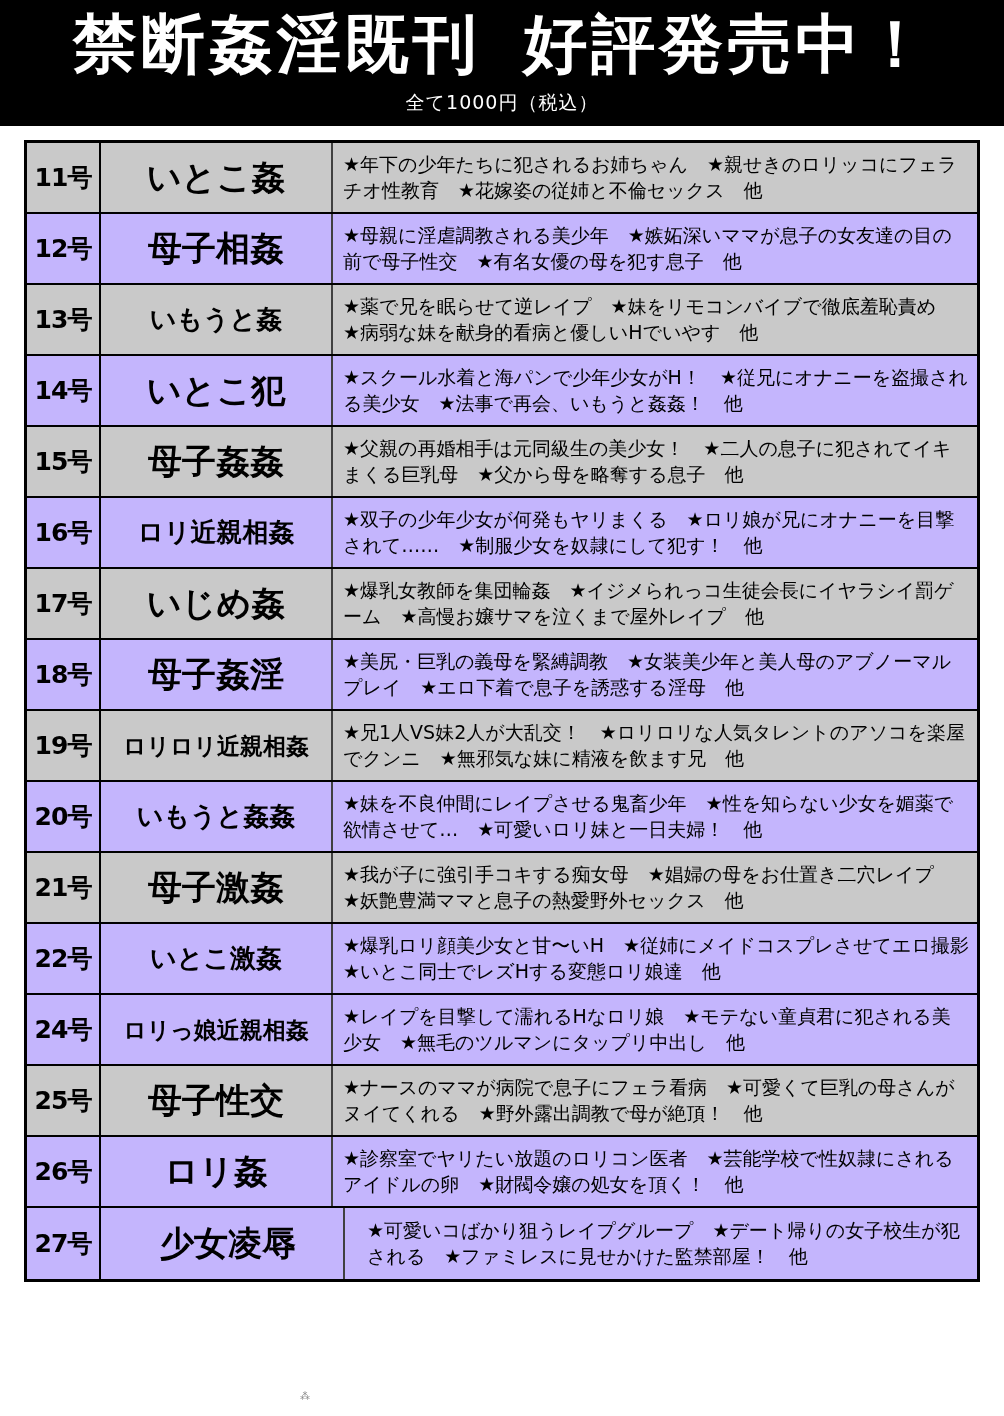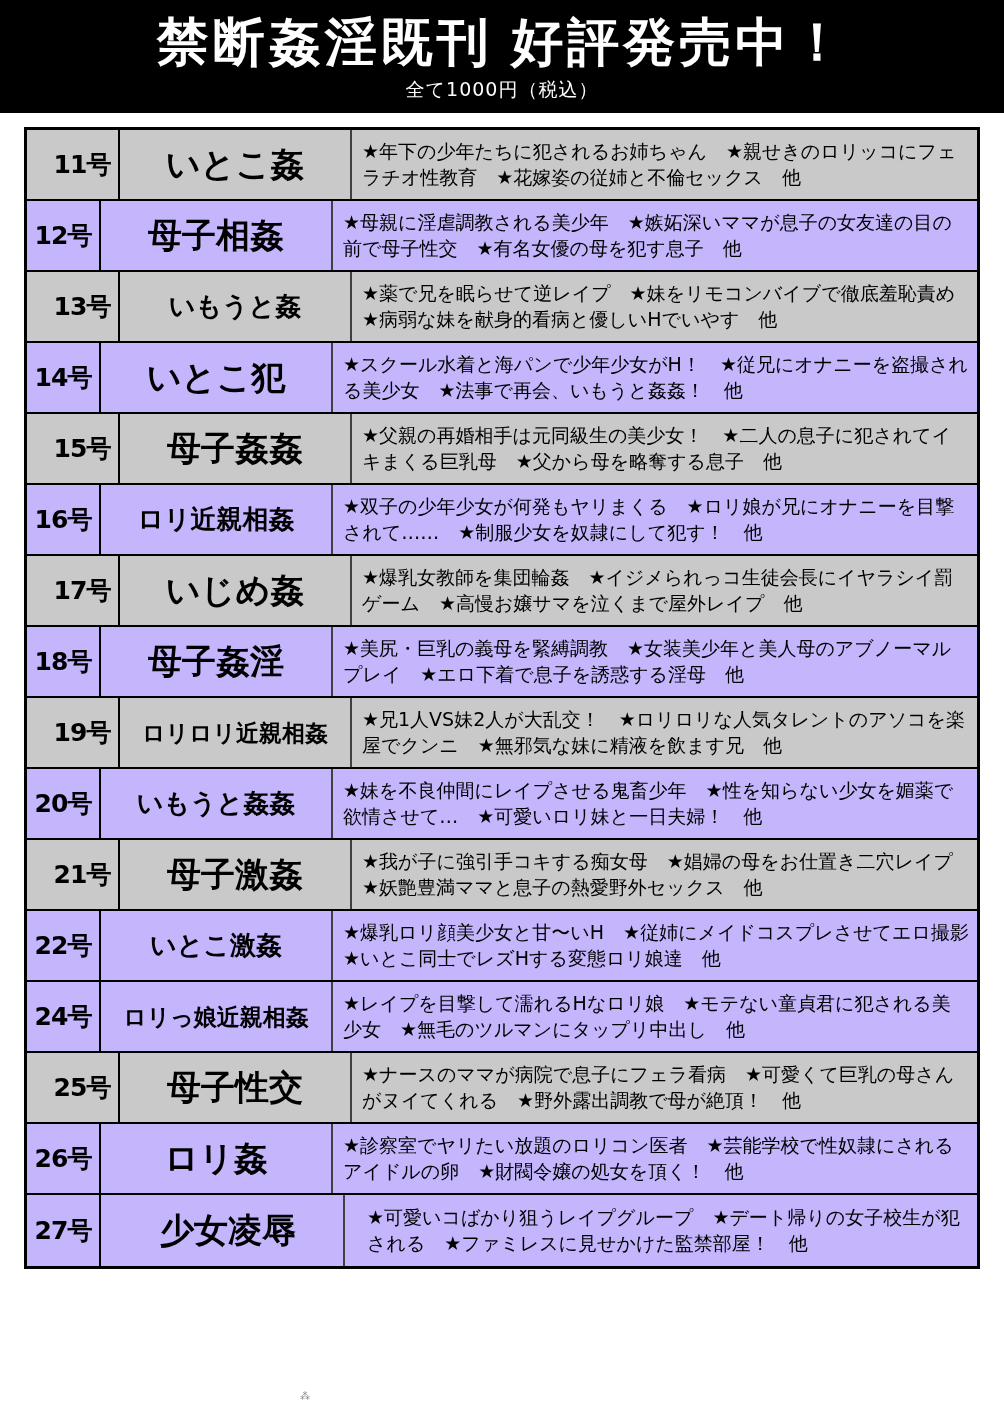--- a/index.html
+++ b/index.html
@@ -24,25 +24,25 @@
   
   .banner {
     background: #000;
     color: #fff;
     width: 100%;
     padding: 14px 0 10px 0;
     box-sizing: border-box;
     text-align: center;
   }
   .banner-title {
-    font-size: 52px;
+    font-size: 64px;
     font-weight: bold;
     letter-spacing: 4px;
     line-height: 1.1;
-    font-family: Liberation Sans, sans-serif;
+    font-family: Liberation Mono, monospace;
     white-space: nowrap;
   }
   .banner-sub {
     font-size: 19px;
     margin-top: 6px;
     letter-spacing: 1px;
   }
   
   .list {
     margin: 14px 24px 0 24px;
@@ -52,21 +52,21 @@
     border-right: 3px solid #000;
   }
   .row {
     display: flex;
     align-items: stretch;
     border-bottom: 2px solid #000;
     min-height: 71px;
     box-sizing: border-box;
   }
   .row:last-child { border-bottom: none; gap: 12px; }
-  .row.shaded { background: #c9c9c9; padding-left: 19px; }
+  .row.shaded { background: #c9c9c9; }
   .row.plain { background: #c4b5fd; }
   .cell-num {
     width: 74px;
     flex: 0 0 74px;
     display: flex;
     align-items: center;
     justify-content: center;
     font-size: 25px;
     font-weight: bold;
     border-right: 2px solid #000;

